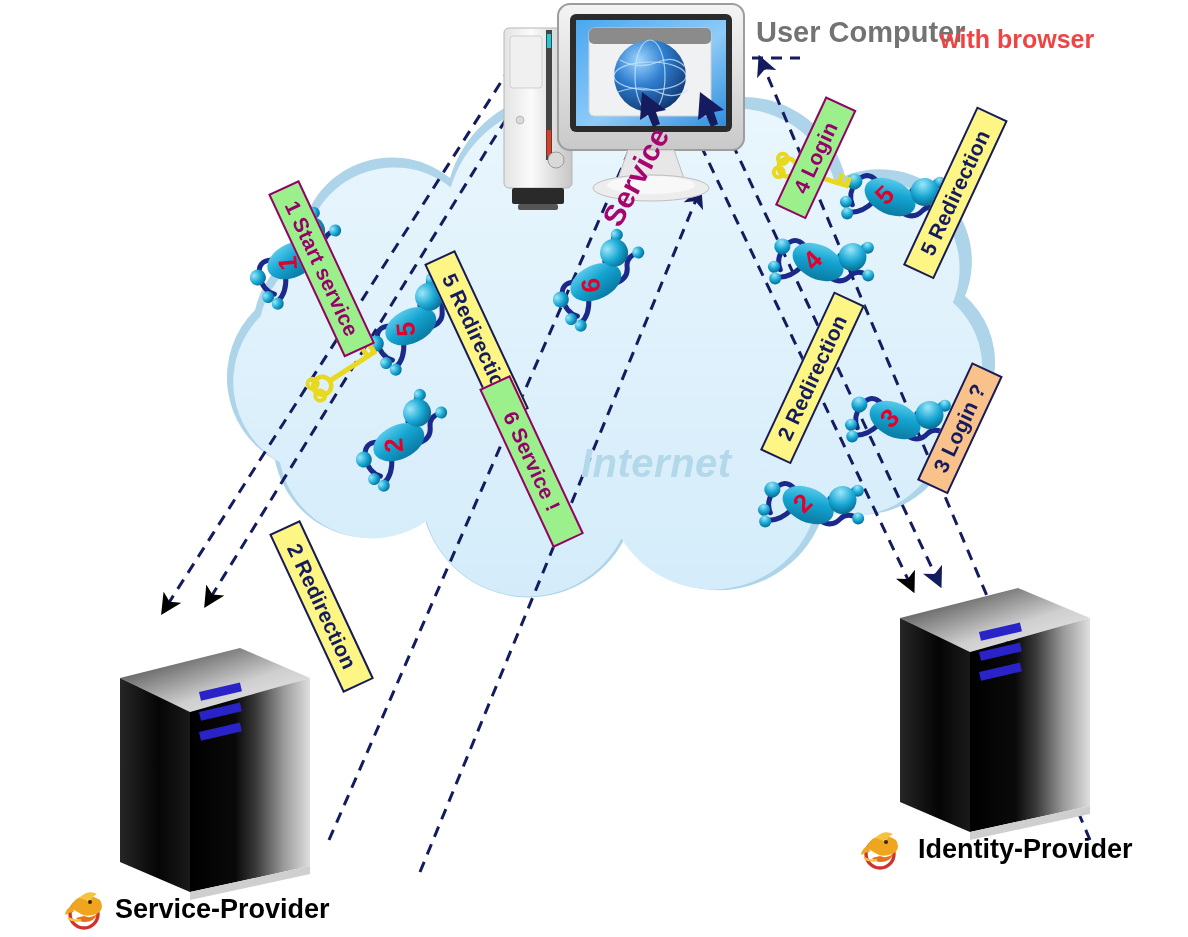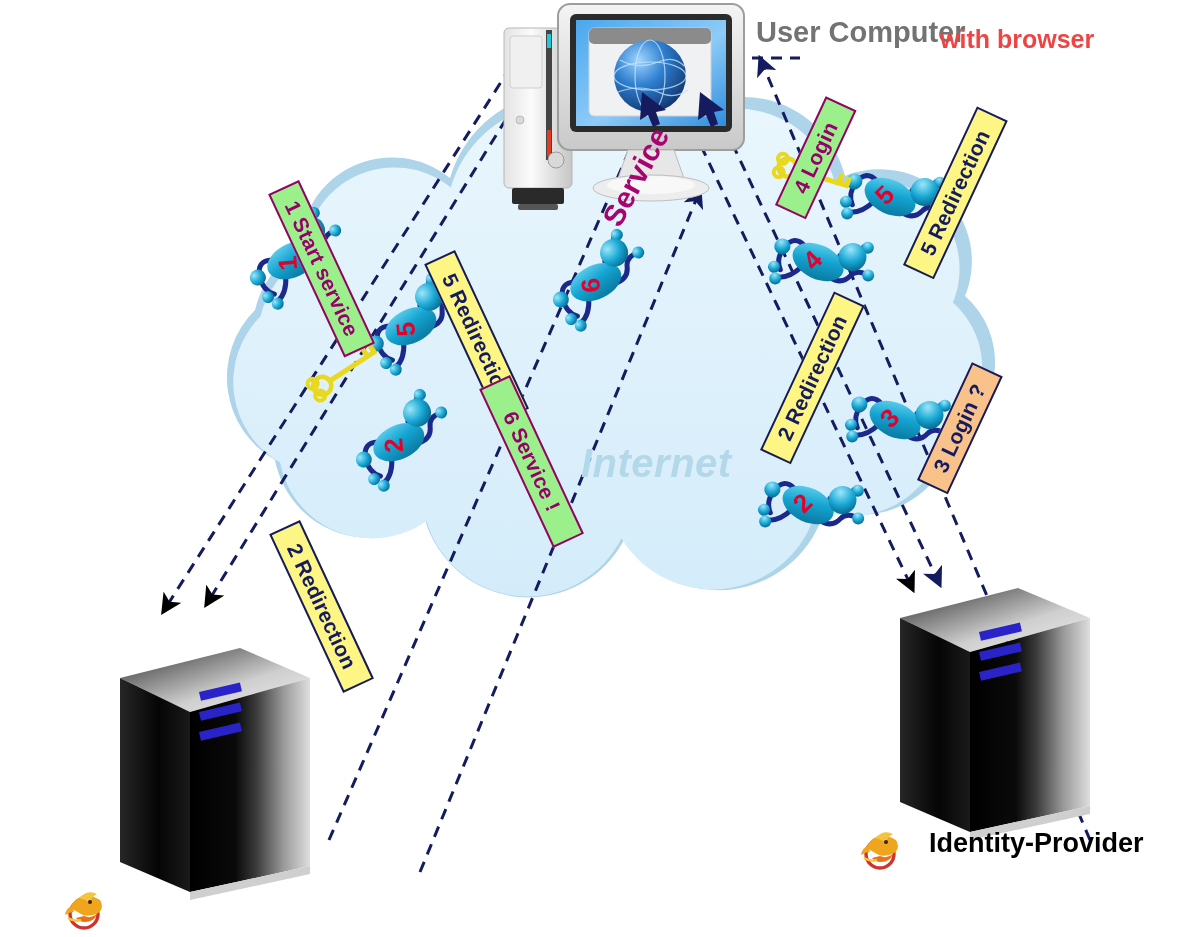--- a/index.html
+++ b/index.html
@@ -356,23 +356,24 @@
   <div style="position:absolute;left:62px;top:888px;display:flex;align-items:center;gap:9px;">
     <svg width="44" height="42" viewBox="0 0 44 42">
       <circle cx="22" cy="26" r="14" fill="none" stroke="#d0322c" stroke-width="3.4"></circle>
       <path d="M8 20 q6 -14 20 -12 q12 2 12 10 q0 7 -9 9 q-8 2 -12 -1 q-5 -3 -11 -6 Z" fill="#f0a51f"></path>
       <path d="M17 10 q9 -9 18 -4 q-6 3 -7 9 q-5 -4 -11 -5 Z" fill="#f5c43d"></path>
       <path d="M10 18 q-6 2 -7 9 q5 -3 9 -3 Z" fill="#f0a51f"></path>
       <path d="M22 28 q7 3 13 -2 q-3 8 -12 8 q-6 0 -9 -4 Z" fill="#e8711a"></path>
       <circle cx="28" cy="14" r="2" fill="#3a2208"></circle>
       <path d="M6 30 q6 4 13 2" fill="none" stroke="#f5c43d" stroke-width="2.4"></path>
     </svg>
+    <span class="srv-label">Service-Provider</span>
   </div>
 
-  <div style="position:absolute;left:858px;top:828px;display:flex;gap:27px;">
+  <div style="position:absolute;left:858px;top:828px;display:flex;align-items:center;gap:16px;">
     <svg width="44" height="42" viewBox="0 0 44 42">
       <circle cx="22" cy="26" r="14" fill="none" stroke="#d0322c" stroke-width="3.4"></circle>
       <path d="M8 20 q6 -14 20 -12 q12 2 12 10 q0 7 -9 9 q-8 2 -12 -1 q-5 -3 -11 -6 Z" fill="#f0a51f"></path>
       <path d="M17 10 q9 -9 18 -4 q-6 3 -7 9 q-5 -4 -11 -5 Z" fill="#f5c43d"></path>
       <path d="M10 18 q-6 2 -7 9 q5 -3 9 -3 Z" fill="#f0a51f"></path>
       <path d="M22 28 q7 3 13 -2 q-3 8 -12 8 q-6 0 -9 -4 Z" fill="#e8711a"></path>
       <circle cx="28" cy="14" r="2" fill="#3a2208"></circle>
       <path d="M6 30 q6 4 13 2" fill="none" stroke="#f5c43d" stroke-width="2.4"></path>
     </svg>
     <span class="srv-label">Identity-Provider</span>

